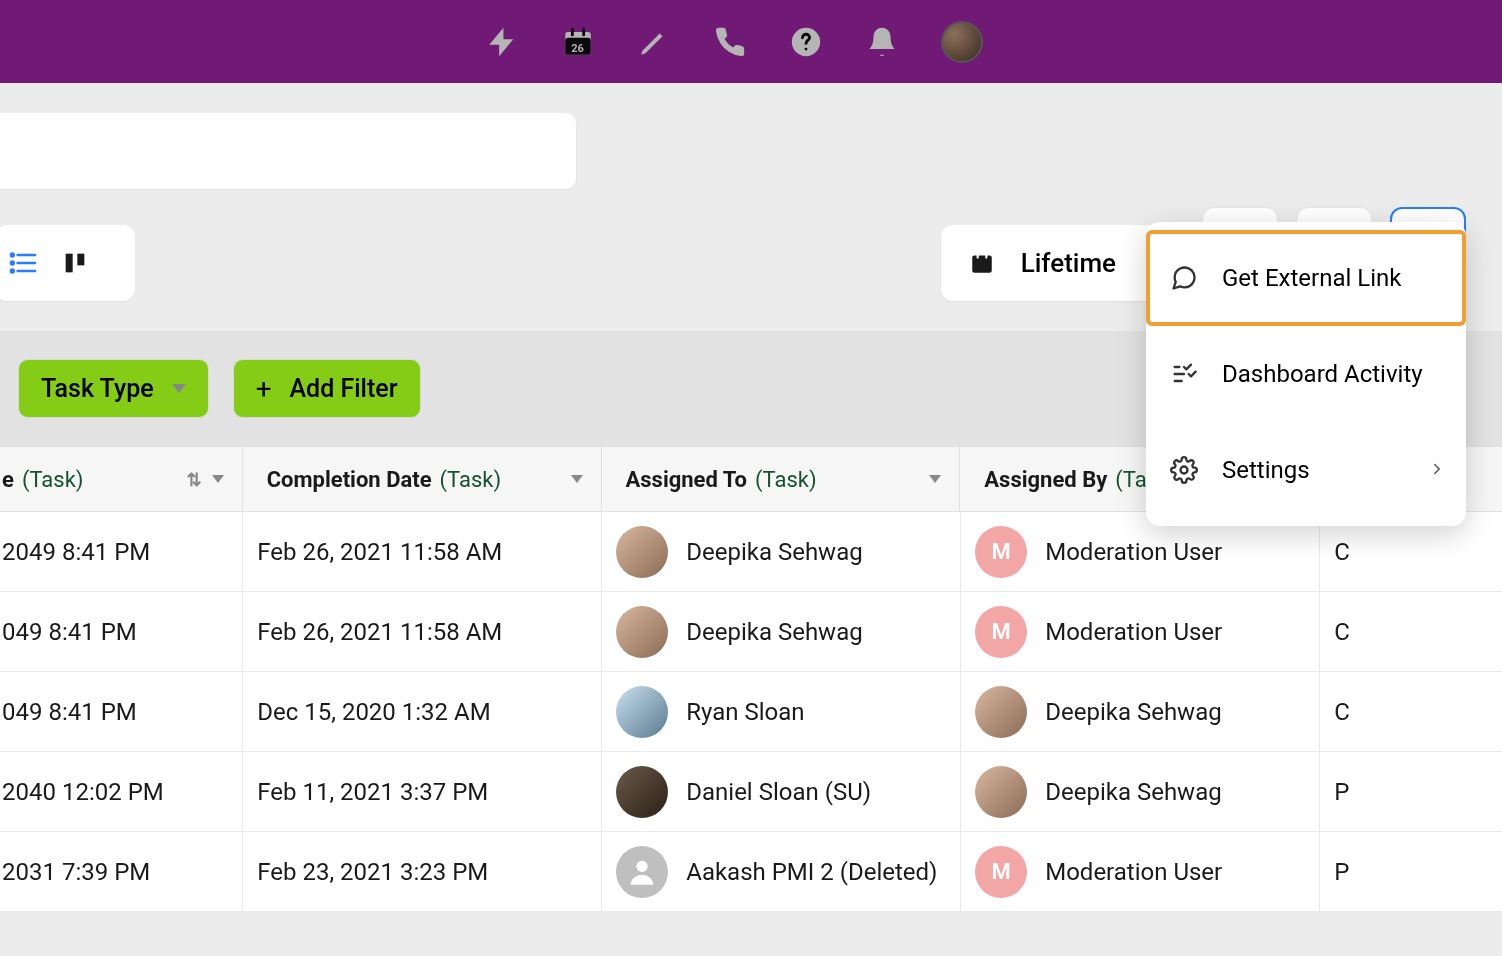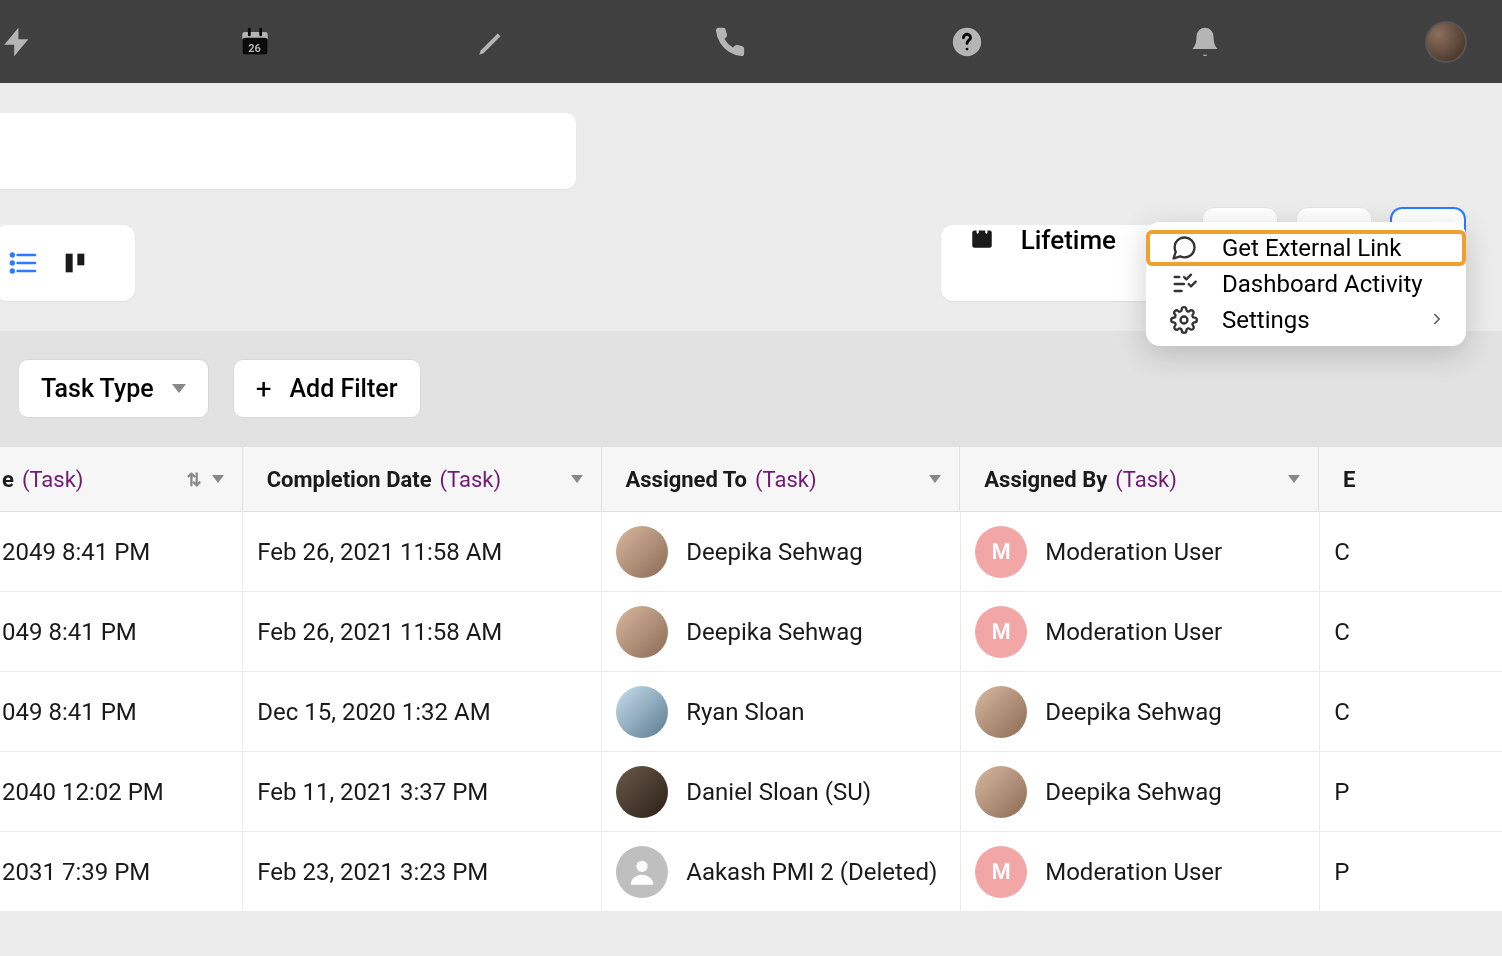--- a/index.html
+++ b/index.html
@@ -1,50 +1,50 @@
 <!DOCTYPE html>
 <html><head>
 <meta charset="utf-8">
 <style>
 * { box-sizing: border-box; margin: 0; padding: 0; }
 body { font-family: -apple-system, BlinkMacSystemFont, "Segoe UI", Roboto, Helvetica, Arial, sans-serif; background: #ececec; width: 1502px; height: 956px; overflow: hidden; position: relative; transform-origin: top left; }
 
 
-.topbar { background: #404040; height: 83px; display: flex; align-items: center; justify-content: space-between; padding-right: 35px; gap: 42px; }
+.topbar { background: #701a75; height: 83px; display: flex; align-items: center; justify-content: center; padding-right: 35px; gap: 42px; }
 .topbar .icon { color: #b5b5b5; display: flex; align-items: center; justify-content: center; width: 34px; height: 34px; }
 .topbar .avatar { width: 42px; height: 42px; border-radius: 50%; background: radial-gradient(circle at 30% 30%, #8b6f5c, #3a2a1f); border: 2px solid #555; }
 .cal-badge { position: relative; width:34px; height:34px; display:flex; align-items:center; justify-content:center;}
 .cal-num { position:absolute; bottom:4px; font-size:11px; font-weight:700; color:#b5b5b5;}
 
 
 .upper { padding: 30px 0 0 0; position: relative; }
 .search-box { background: #fff; border-radius: 10px; height: 76px; width: 626px; margin-left: -50px; box-shadow: 0 1px 2px rgba(0,0,0,0.06); }
 .action-buttons { position: absolute; right: 36px; top: 124px; display: flex; gap: 18px; }
 .sq-btn { width: 76px; height: 76px; background: #fff; border-radius: 12px; display: flex; align-items: center; justify-content: center; border: 1.5px solid #e6e6e6; cursor: pointer; }
 .sq-btn.active { border: 2.5px solid #2a7cff; }
 .sq-btn svg { width: 30px; height: 30px; }
 .more-dots { color:#2a7cff; font-size:28px; letter-spacing:4px; font-weight:700; line-height:1;}
 
 
 .midrow { display:flex; align-items:center; justify-content:space-between; padding: 36px 36px 0 0; }
 .view-toggle { background:#fff; border-radius:12px; height:76px; width:140px; margin-left:-5px; display:flex; align-items:center; box-shadow:0 1px 2px rgba(0,0,0,0.06); padding:0 12px; gap:22px; }
 .view-toggle .vicon { display:flex; align-items:center; justify-content:center; }
-.lifetime-pill { background:#fff; border-radius:12px; height:76px; padding:0 50px 0 28px; display:flex; align-items:flex-start; gap:26px; font-size:26px; font-weight:500; box-shadow:0 1px 2px rgba(0,0,0,0.06); margin-right:300px;}
+.lifetime-pill { background:#fff; border-radius:12px; height:76px; padding:0 50px 0 28px; display:flex; align-items:center; gap:26px; font-size:26px; font-weight:500; box-shadow:0 1px 2px rgba(0,0,0,0.06); margin-right:300px;}
 
 
 .filter-bar { background:#e2e2e2; margin-top:30px; padding:28px 18px; display:flex; gap:24px; align-items:center; }
-.filter-pill { background:#ffffff; border:1.5px solid #d9d9d9; border-radius:10px; padding:14px 22px; font-size:25px; font-weight:500; display:flex; align-items:center; gap:18px; cursor:pointer;}
+.filter-pill { background:#84cc16; border:1.5px solid #d9d9d9; border-radius:10px; padding:14px 22px; font-size:25px; font-weight:500; display:flex; align-items:center; gap:18px; cursor:pointer;}
 .tri-down { width:0; height:0; border-left:7px solid transparent; border-right:7px solid transparent; border-top:9px solid #888;}
 .plus-ic { font-size:28px; font-weight:400; line-height:1;}
 
 
 .table-wrap { background:#fff; }
 .thead { display:flex; background:#f6f6f6; border-top:1px solid #e1e1e1; border-bottom:1px solid #e1e1e1; height:66px; }
 .th { display:flex; align-items:center; padding:0 24px; font-size:22px; font-weight:700; color:#1a1a1a; border-right:1px solid #e1e1e1; position:relative; }
-.th .sub { font-weight:400; color:#701a75; margin-left:8px;}
+.th .sub { font-weight:400; color:#14532d; margin-left:8px;}
 .th .chev { position:absolute; right:18px; color:#888; display:flex; align-items:center; gap:10px;}
 .sort-ic { font-size:18px; }
 .tri-sm { width:0; height:0; border-left:6px solid transparent; border-right:6px solid transparent; border-top:8px solid #888;}
 .c0 { width:270px; padding-left:2px;}
 .c1 { width:398px;}
 .c2 { width:398px;}
 .c3 { width:398px;}
 .c4 { width:200px; border-right:none;}
 
 .trow { display:flex; border-bottom:1px solid #eaeaea; height:80px; background:#fff;}
@@ -55,21 +55,21 @@
 .av { width:52px; height:52px; border-radius:50%; flex-shrink:0; display:flex; align-items:center; justify-content:center; font-size:22px; font-weight:600; color:#fff;}
 .av-deep { background: linear-gradient(135deg,#d9b89f,#8a6b55);}
 .av-ryan { background: linear-gradient(135deg,#c9e0ef,#5a7a8f);}
 .av-dan { background: linear-gradient(135deg,#6b5a4a,#2a1f15);}
 .av-m { background:#f2a6a6;}
 .av-gray { background:#bfbfbf;}
 .av-gray svg { width:34px; height:34px; color:#fff;}
 
 
 .menu { position:absolute; right:36px; top:222px; width:320px; background:#fff; border-radius:14px; box-shadow:0 8px 30px rgba(0,0,0,0.18); padding:8px 0; z-index:50;}
-.menu-item { display:flex; align-items:flex-start; gap:24px; padding:4px 24px; font-size:24px; cursor:pointer; position:relative;}
+.menu-item { display:flex; align-items:flex-start; gap:24px; padding:34px 24px; font-size:24px; cursor:pointer; position:relative;}
 .menu-item.highlight { outline:4px solid #f0a030; outline-offset:-4px; border-radius:6px;}
 .menu-item .micon { width:28px; height:28px; display:flex; align-items:center; justify-content:center; color:#333;}
 .menu-item .chev-r { position:absolute; right:20px; color:#555;}
 
 svg { stroke: currentColor; fill: none; stroke-width: 2; stroke-linecap: round; stroke-linejoin: round; }
 </style>
 </head>
 <body>
 
 <div class="topbar">

